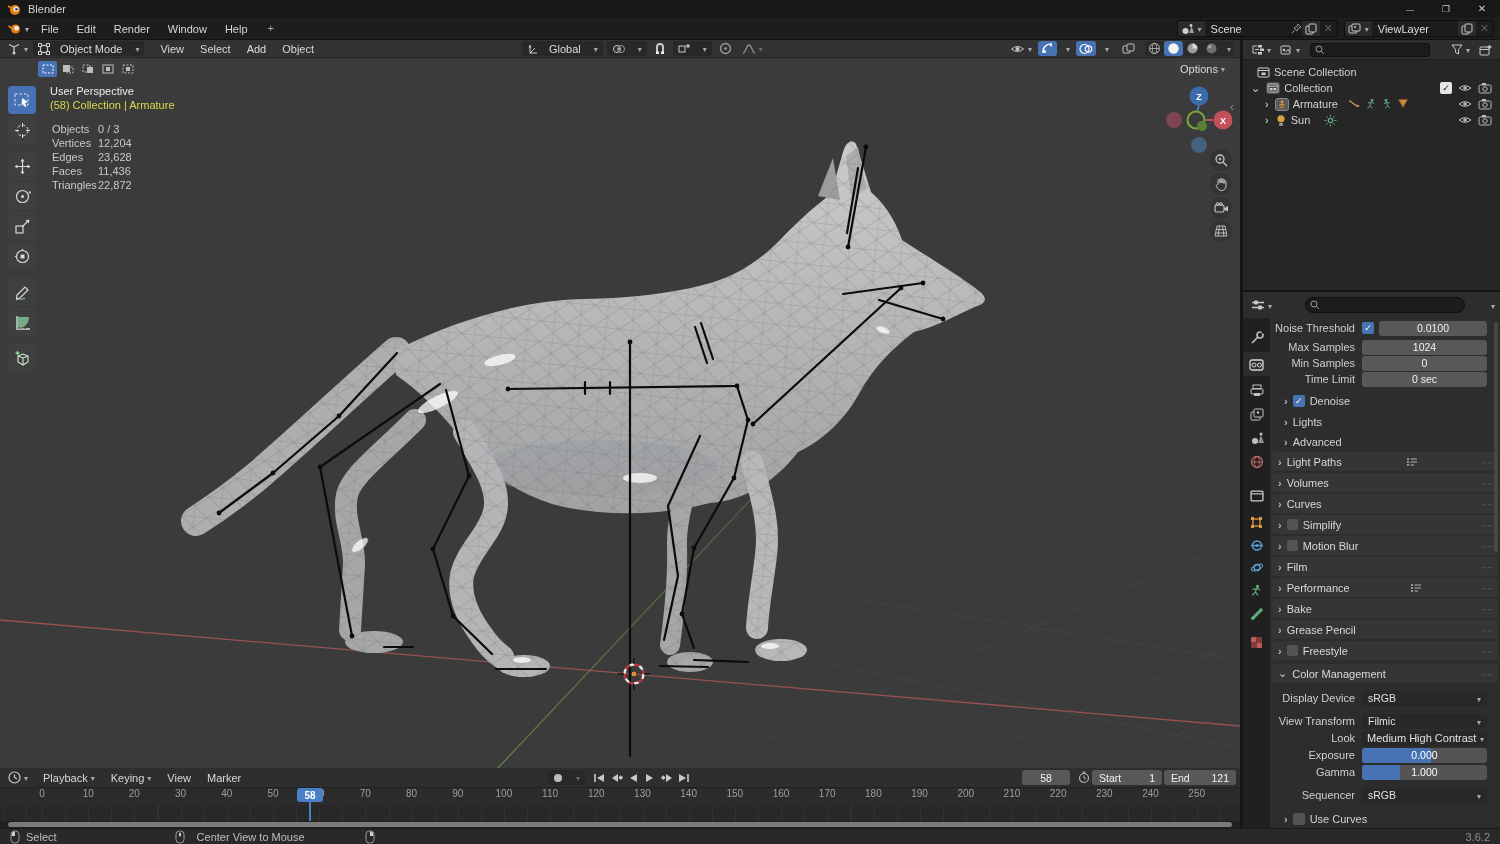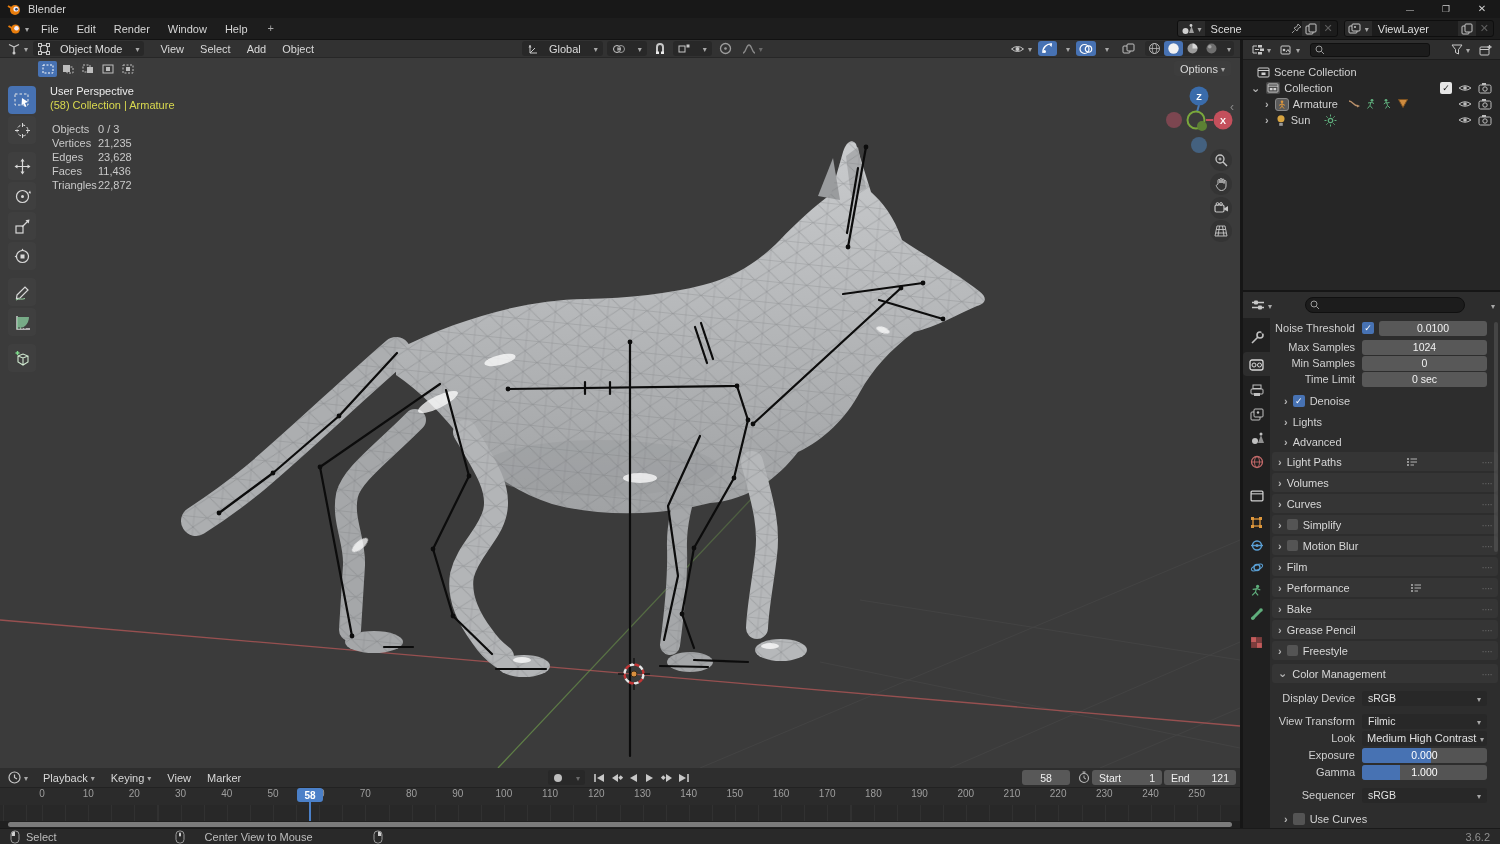--- a/index.html
+++ b/index.html
@@ -555,21 +555,21 @@
       <div class="ctx">(58) Collection | Armature</div>
     </div>
     <div id="stats">
 
     <div class="statrow">
         <span class="sl">Objects</span>
           <span class="sv">0 / 3</span>
       </div>
         <div class="statrow">
         <span class="sl">Vertices</span>
-          <span class="sv">21,235</span>
+          <span class="sv">12,204</span>
       </div>
         <div class="statrow">
         <span class="sl">Edges</span>
           <span class="sv">23,628</span>
       </div>
         <div class="statrow">
         <span class="sl">Faces</span>
           <span class="sv">11,436</span>
       </div>
         <div class="statrow">
@@ -1179,21 +1179,21 @@
   <div id="statusbar">
     <svg style="margin-left:10px" width="10" height="14" viewBox="0 0 10 14">
         <rect x="1" y="1" width="8" height="12" rx="3.5" fill="none" stroke="#9a9a9a"></rect>
         <path d="M5 1.5 A3 3 0 0 0 1.8 4.5 L1.8 6 H5Z" fill="#d0d0d0"></path>
       </svg>
     <span style="margin-left:6px">Select</span>
     <svg style="margin-left:118px" width="10" height="14" viewBox="0 0 10 14">
         <rect x="1" y="1" width="8" height="12" rx="3.5" fill="none" stroke="#9a9a9a"></rect>
         <rect x="4" y="2.5" width="2" height="4" rx="1" fill="#d0d0d0"></rect>
       </svg>
-    <span style="margin-left:20px">Center View to Mouse</span>
+    <span style="margin-left:12px">Center View to Mouse</span>
     <svg style="margin-left:60px" width="10" height="14" viewBox="0 0 10 14">
         <rect x="1" y="1" width="8" height="12" rx="3.5" fill="none" stroke="#9a9a9a"></rect>
         <path d="M5 1.5 A3 3 0 0 1 8.2 4.5 L8.2 6 H5Z" fill="#d0d0d0"></path>
       </svg>
     <span class="ver">3.6.2</span>
   </div>
 
 </div>
 
 </body></html>

